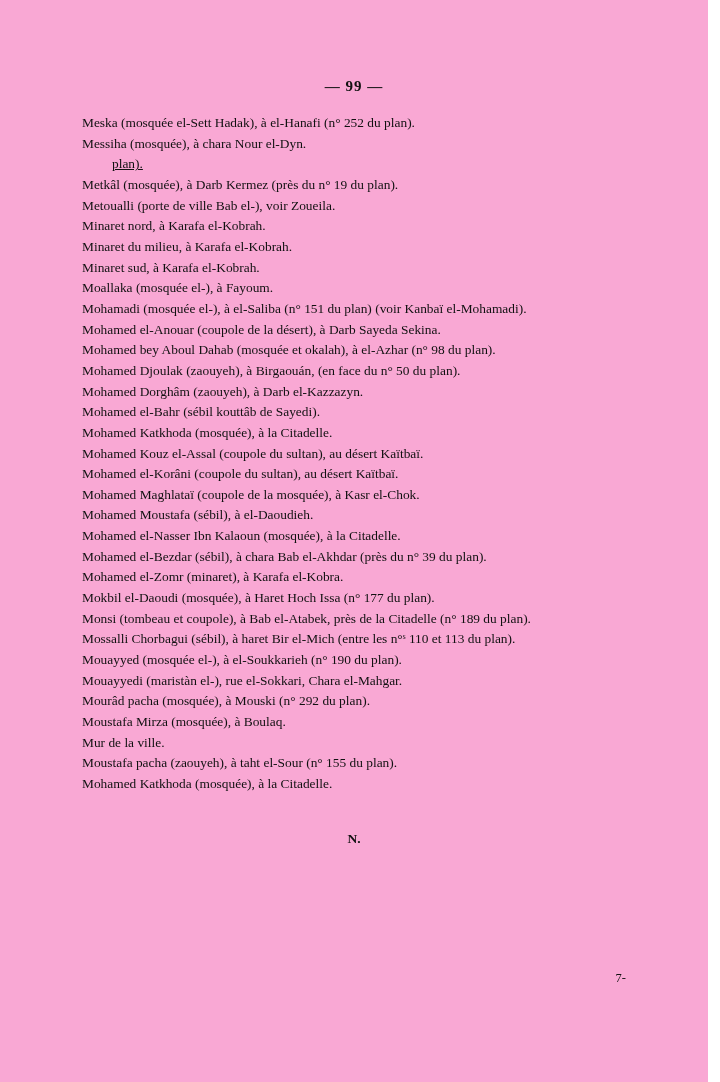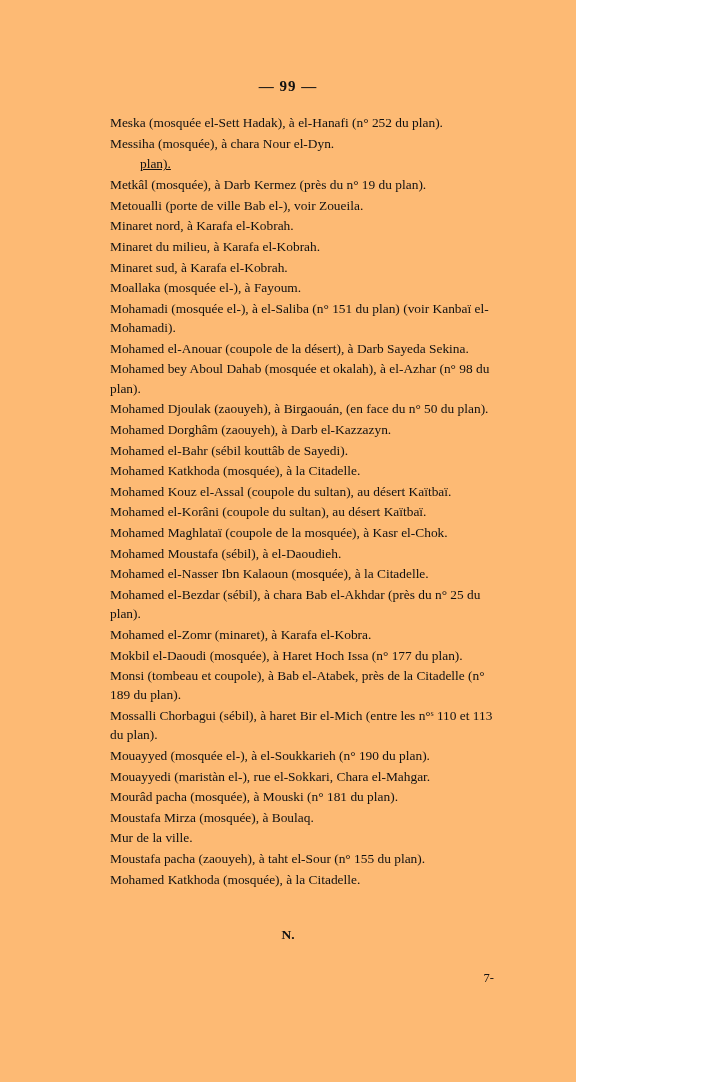--- a/index.html
+++ b/index.html
@@ -2,37 +2,37 @@
 <html><head>
 <meta charset="utf-8">
 <style>
   html, body {
     margin: 0;
     padding: 0;
     background: #ffffff;
   }
   .page {
     position: relative;
-    width: 576px;
+    width: 708px;
     height: 1082px;
-    background: #fdba74;
+    background: #f9a8d4;
     font-family: "Liberation Serif", serif;
     color: #1a1a1a;
     overflow: hidden;
   }
   .page-header {
     text-align: center;
     font-size: 15px;
     font-weight: bold;
     letter-spacing: 1px;
     margin-top: 78px;
     color: #111;
   }
   .content {
-    margin: 18px 82px 0 110px;
+    margin: 18px 82px 0 82px;
   }
   .entry {
     font-size: 13.4px;
     line-height: 1.43;
     text-indent: 0;
     padding-left: 0;
     margin: 0 0 1.5px 0;
     white-space: normal;
     color: #111;
   }
@@ -79,28 +79,28 @@
     <p class="entry"><span>Mohamed bey Aboul Dahab (mosquée et okalah), à el-Azhar (n° 98 du plan).</span></p>
     <p class="entry"><span>Mohamed Djoulak (zaouyeh), à Birgaouán, (en face du n° 50 du plan).</span></p>
     <p class="entry"><span>Mohamed Dorghâm (zaouyeh), à Darb el-Kazzazyn.</span></p>
     <p class="entry"><span>Mohamed  el-Bahr (sébil kouttâb de Sayedi).</span></p>
     <p class="entry"><span>Mohamed Katkhoda (mosquée), à la Citadelle.</span></p>
     <p class="entry"><span>Mohamed Kouz el-Assal (coupole du sultan), au désert Kaïtbaï.</span></p>
     <p class="entry"><span>Mohamed el-Korâni (coupole du sultan), au désert Kaïtbaï.</span></p>
     <p class="entry"><span>Mohamed Maghlataï (coupole de la mosquée), à Kasr el-Chok.</span></p>
     <p class="entry"><span>Mohamed Moustafa (sébil), à el-Daoudieh.</span></p>
     <p class="entry"><span>Mohamed el-Nasser Ibn Kalaoun (mosquée), à la Citadelle.</span></p>
-    <p class="entry"><span>Mohamed el-Bezdar (sébil), à chara Bab el-Akhdar (près du n° 25 du plan).</span></p>
+    <p class="entry"><span>Mohamed el-Bezdar (sébil), à chara Bab el-Akhdar (près du n° 39 du plan).</span></p>
     <p class="entry"><span>Mohamed el-Zomr (minaret), à Karafa el-Kobra.</span></p>
     <p class="entry"><span>Mokbil el-Daoudi (mosquée), à Haret Hoch Issa (n° 177 du plan).</span></p>
     <p class="entry"><span>Monsi (tombeau et coupole), à Bab el-Atabek, près de la Citadelle (n° 189 du plan).</span></p>
     <p class="entry"><span>Mossalli Chorbagui (sébil), à haret Bir el-Mich (entre les n°ˢ 110 et 113 du plan).</span></p>
     <p class="entry"><span>Mouayyed (mosquée el-), à el-Soukkarieh (n° 190 du plan).</span></p>
     <p class="entry"><span>Mouayyedi (maristàn el-), rue el-Sokkari, Chara el-Mahgar.</span></p>
-    <p class="entry"><span>Mourâd pacha (mosquée), à Mouski (n° 181 du plan).</span></p>
+    <p class="entry"><span>Mourâd pacha (mosquée), à Mouski (n° 292 du plan).</span></p>
     <p class="entry"><span>Moustafa Mirza (mosquée), à Boulaq.</span></p>
     <p class="entry"><span>Mur de la ville.</span></p>
     <p class="entry"><span>Moustafa pacha (zaouyeh), à taht el-Sour (n° 155 du plan).</span></p>
     <p class="entry"><span>Mohamed Katkhoda (mosquée), à la Citadelle.</span></p>
   </div>
 
   <div class="section-letter">N.</div>
 
 
   <div class="folio">7-</div>

